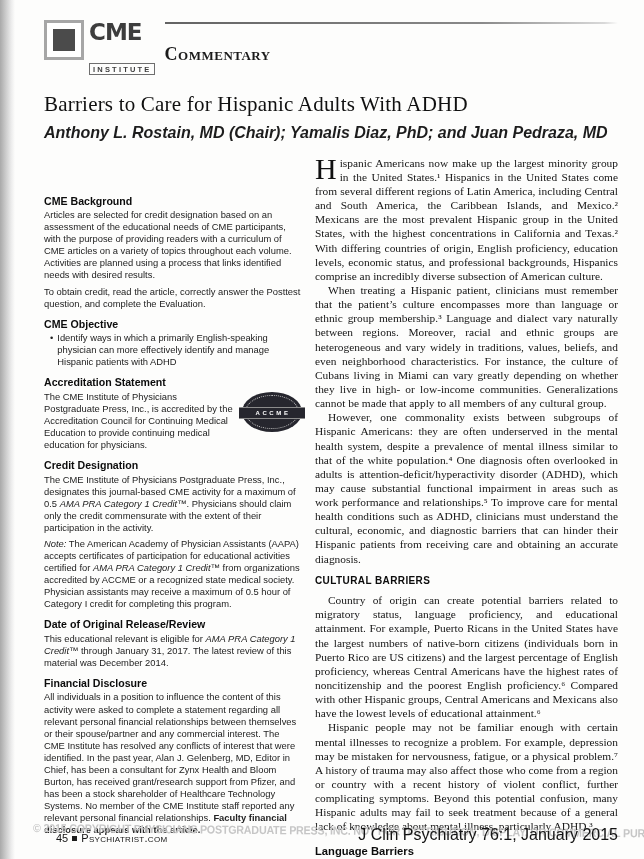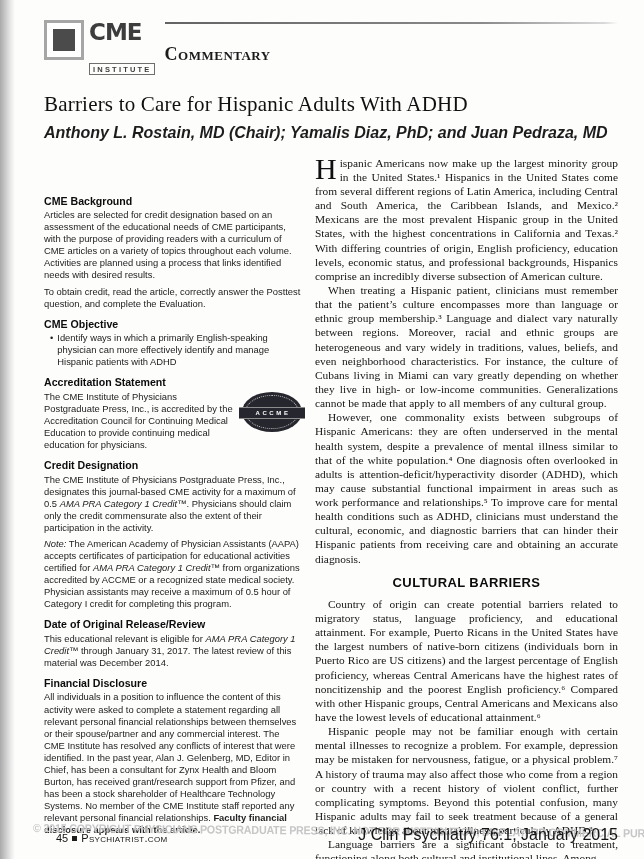--- a/index.html
+++ b/index.html
@@ -62,22 +62,22 @@
   .citation { font-family:"Liberation Serif",serif; font-style:italic; font-size:9.8px;
     line-height:1.25; margin-top:5px; color:#1a1a1a; }
   .citation .copyright { font-size:8.6px; margin-top:1px; }
 
   
   .main { flex:1; font-family:"Liberation Serif",serif; font-size:11.4px; line-height:1.24;
     text-align:justify; color:#141414; }
   .main p { margin:0; }
   .main p.indent { text-indent:13px; }
   .dropcap { float:left; font-size:30px; line-height:24px; padding:1px 3px 0 0; color:#101010; }
-  h2.cultural { font-family:"Liberation Sans",sans-serif; font-size:13px; font-weight:700;
-    text-align:center; letter-spacing:0.4px; margin:9px 0 6px 0; color:#0c0c0c; text-indent:0; }
+  h2.cultural { font-family:"Liberation Sans",sans-serif; font-size:10px; font-weight:700;
+    text-align:left; letter-spacing:0.4px; margin:9px 0 6px 0; color:#0c0c0c; text-indent:0; }
   h3.language { font-family:"Liberation Sans",sans-serif; font-size:11.2px; font-weight:700;
     text-align:left; margin:11px 0 2px 0; color:#0c0c0c; text-indent:0; }
 
   
   .watermark { position:absolute; left:33px; bottom:25px; z-index:3; white-space:nowrap;
     font-size:11.6px; font-weight:700; color:#c6c6c6; letter-spacing:-0.2px;
     transform:rotate(0.5deg) scaleX(0.92); transform-origin:left bottom; }
   footer { position:absolute; left:56px; right:26px; bottom:15px; z-index:4;
     display:flex; justify-content:space-between; align-items:flex-end; }
   .footer-left { display:flex; align-items:center; gap:4px; font-size:11px; color:#141414; }
@@ -128,38 +128,39 @@
         <h4>Accreditation Statement</h4>
         <p>
           <span class="seal">
             <span class="seal-band">
               <span class="seal-text">ACCME</span>
             </span>
           </span><span>The CME Institute of Physicians Postgraduate Press, Inc., is accredited by the Accreditation Council for Continuing Medical Education to provide continuing medical education for physicians.</span>
         </p>
 
         <h4>Credit Designation</h4>
-        <p><span>The CME Institute of Physicians Postgraduate Press, Inc., designates this journal-based CME activity for a maximum of 0.5 </span><i>AMA PRA Category 1 Credit™</i><span>. Physicians should claim only the credit commensurate also the extent of their participation in the activity.</span></p>
+        <p><span>The CME Institute of Physicians Postgraduate Press, Inc., designates this journal-based CME activity for a maximum of 0.5 </span><i>AMA PRA Category 1 Credit™</i><span>. Physicians should claim only the credit commensurate with the extent of their participation in the activity.</span></p>
         <p><i>Note:</i><span> The American Academy of Physician Assistants (AAPA) accepts certificates of participation for educational activities certified for </span><i>AMA PRA Category 1 Credit™</i><span> from organizations accredited by ACCME or a recognized state medical society. Physician assistants may receive a maximum of 0.5 hour of Category I credit for completing this program.</span></p>
 
         <h4>Date of Original Release/Review</h4>
         <p><span>This educational relevant is eligible for </span><i>AMA PRA Category 1 Credit™</i><span> through January 31, 2017. The latest review of this material was December 2014.</span></p>
 
         <h4>Financial Disclosure</h4>
         <p><span>All individuals in a position to influence the content of this activity were asked to complete a statement regarding all relevant personal financial relationships between themselves or their spouse/partner and any commercial interest. The CME Institute has resolved any conflicts of interest that were identified. In the past year, Alan J. Gelenberg, MD, Editor in Chief, has been a consultant for Zynx Health and Bloom Burton, has received grant/research support from Pfizer, and has been a stock shareholder of Healthcare Technology Systems. No member of the CME Institute staff reported any relevant personal financial relationships. </span><b>Faculty financial disclosure appears with the article.</b></p>
 
       </aside>
 
       <section class="main">
         <p><span class="dropcap">H</span><span>ispanic Americans now make up the largest minority group in the United States.¹ Hispanics in the United States come from several different regions of Latin America, including Central and South America, the Caribbean Islands, and Mexico.² Mexicans are the most prevalent Hispanic group in the United States, with the highest concentrations in California and Texas.² With differing countries of origin, English proficiency, education levels, economic status, and professional backgrounds, Hispanics comprise an incredibly diverse subsection of American culture.</span></p>
         <p class="indent">When treating a Hispanic patient, clinicians must remember that the patient’s culture encompasses more than language or ethnic group membership.³ Language and dialect vary naturally between regions. Moreover, racial and ethnic groups are heterogeneous and vary widely in traditions, values, beliefs, and even neighborhood characteristics. For instance, the culture of Cubans living in Miami can vary greatly depending on whether they live in high- or low-income communities. Generalizations cannot be made that apply to all members of any cultural group.</p>
         <p class="indent">However, one commonality exists between subgroups of Hispanic Americans: they are often underserved in the mental health system, despite a prevalence of mental illness similar to that of the white population.⁴ One diagnosis often overlooked in adults is attention-deficit/hyperactivity disorder (ADHD), which may cause substantial functional impairment in areas such as work performance and relationships.⁵ To improve care for mental health conditions such as ADHD, clinicians must understand the cultural, economic, and diagnostic barriers that can hinder their Hispanic patients from receiving care and obtaining an accurate diagnosis.</p>
         <h2 class="cultural">CULTURAL BARRIERS</h2>
         <p class="indent">Country of origin can create potential barriers related to migratory status, language proficiency, and educational attainment. For example, Puerto Ricans in the United States have the largest numbers of native-born citizens (individuals born in Puerto Rico are US citizens) and the largest percentage of English proficiency, whereas Central Americans have the highest rates of noncitizenship and the poorest English proficiency.⁶ Compared with other Hispanic groups, Central Americans and Mexicans also have the lowest levels of educational attainment.⁶</p>
         <p class="indent">Hispanic people may not be familiar enough with certain mental illnesses to recognize a problem. For example, depression may be mistaken for nervousness, fatigue, or a physical problem.⁷ A history of trauma may also affect those who come from a region or country with a recent history of violent conflict, further complicating symptoms. Beyond this potential confusion, many Hispanic adults may fail to seek treatment because of a general lack of knowledge about mental illness, particularly ADHD.³</p>
+        <h3 class="language">Language Barriers</h3>
         <p class="indent">Language barriers are a significant obstacle to treatment, functioning along both cultural and institutional lines. Among</p>
       </section>
 
     </div>
   </div>
 
   <div class="watermark">© 2015 COPYRIGHT PHYSICIANS POSTGRADUATE PRESS, INC. NOT FOR DISTRIBUTION, DISPLAY, OR COMMERCIAL PURPOSES.</div>
 
   <footer>
     <div class="footer-left">

